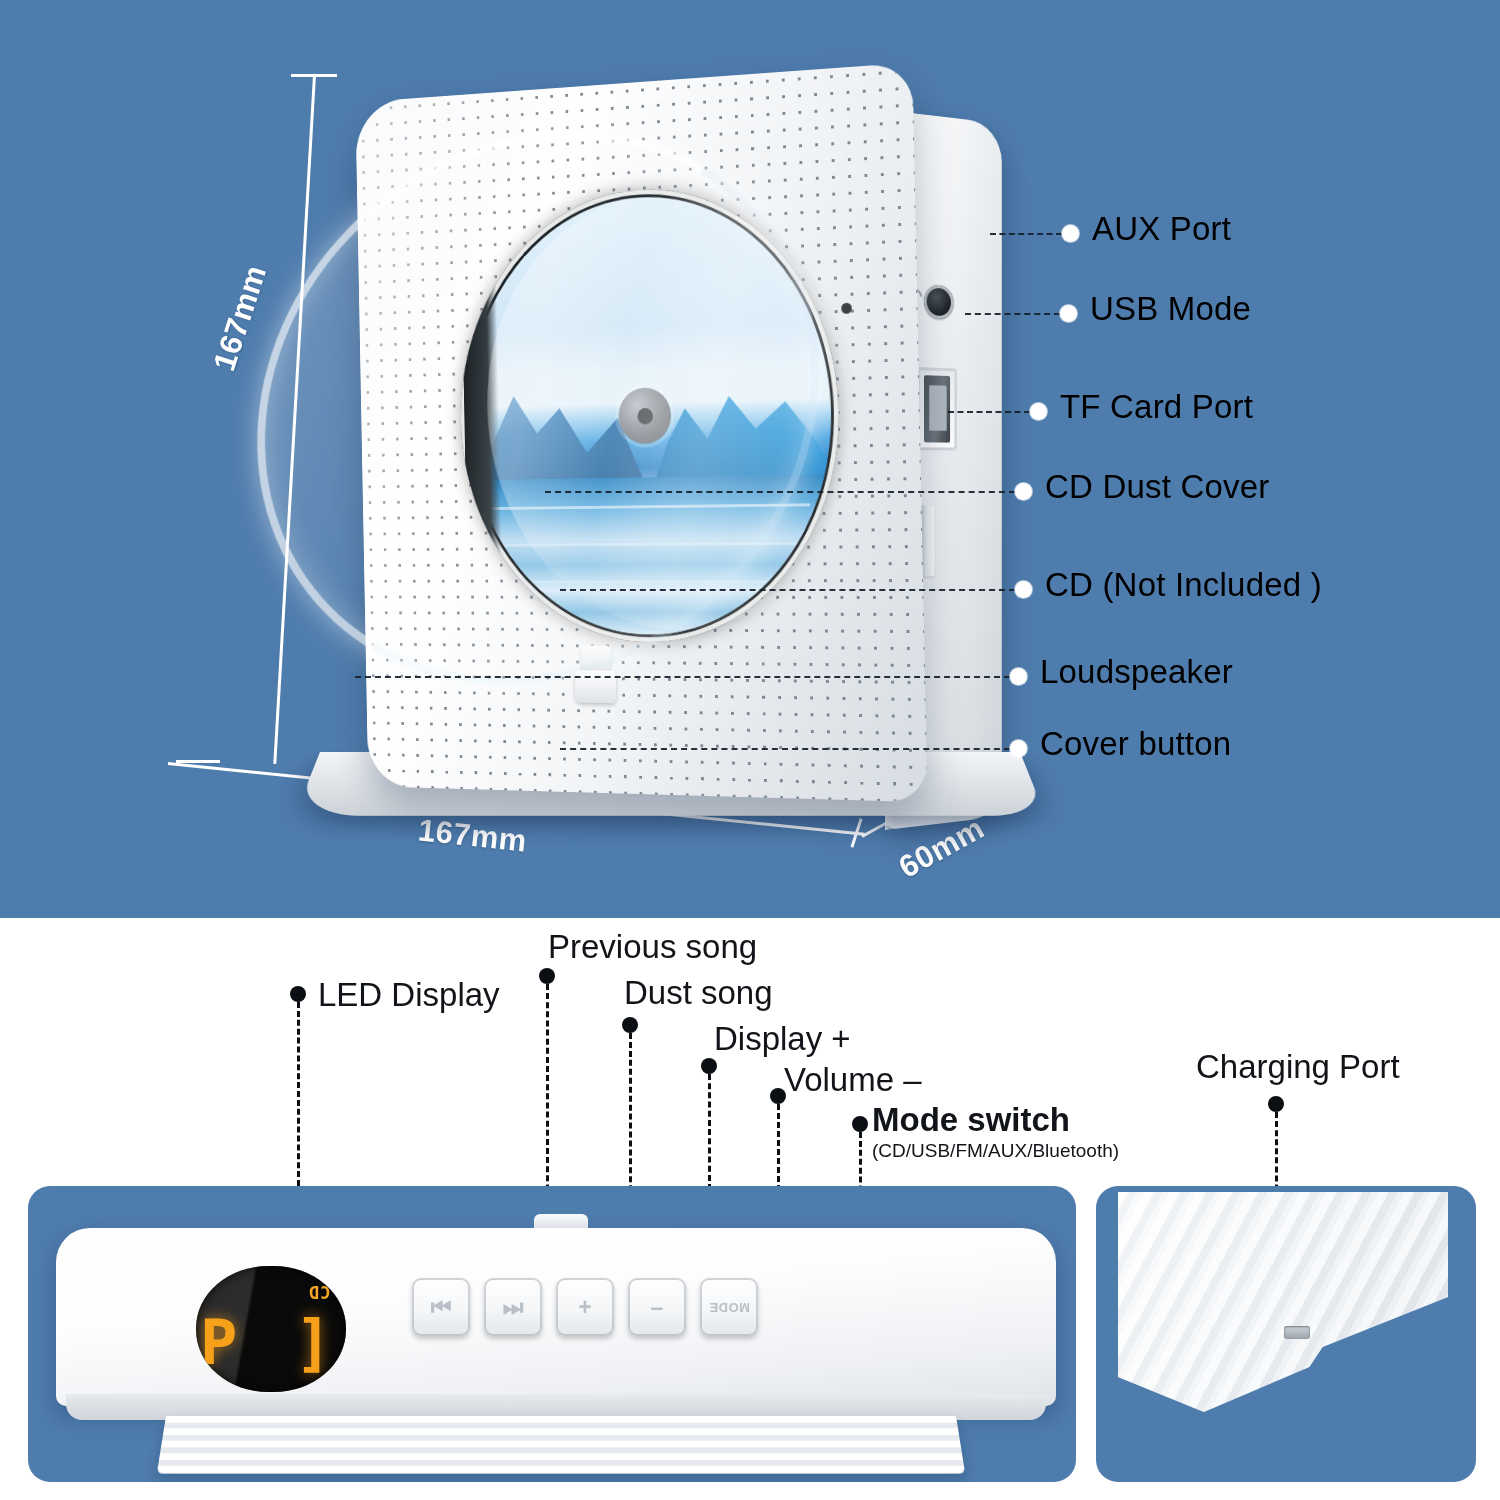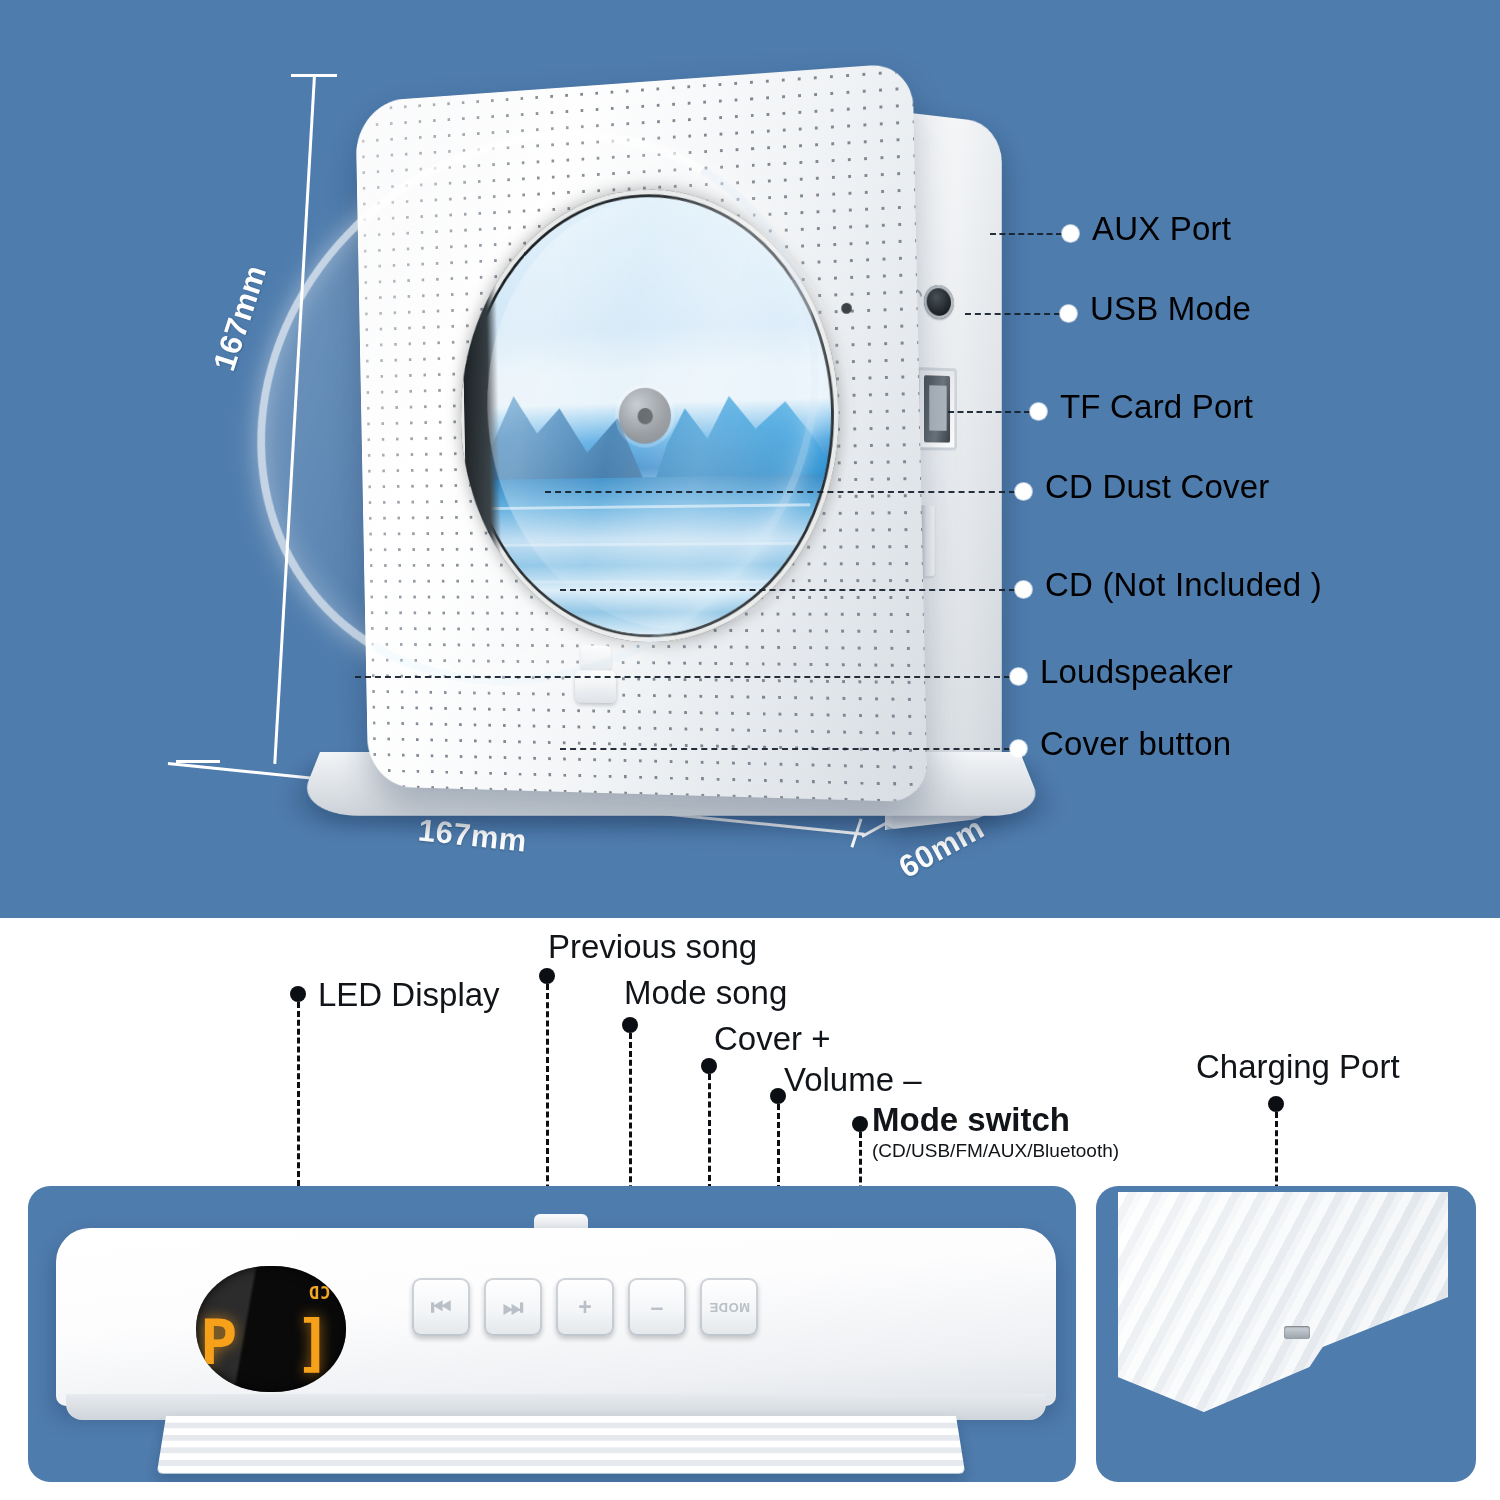--- a/index.html
+++ b/index.html
@@ -390,25 +390,25 @@
   <div class="bottom-area">
 
     <div class="blabel" style="left:318px;top:58px;text-align:right;">LED Display</div>
     <div class="bdot" style="left:290px;top:68px;"></div>
     <div class="bline" style="left:297px;top:84px;height:184px;"></div>
 
     <div class="blabel" style="left:548px;top:10px;">Previous song</div>
     <div class="bdot" style="left:539px;top:50px;"></div>
     <div class="bline" style="left:546px;top:66px;height:252px;"></div>
 
-    <div class="blabel" style="left:624px;top:56px;">Mode song</div>
+    <div class="blabel" style="left:624px;top:56px;">Dust song</div>
     <div class="bdot" style="left:622px;top:99px;"></div>
     <div class="bline" style="left:629px;top:115px;height:203px;"></div>
 
-    <div class="blabel" style="left:714px;top:102px;">Cover +</div>
+    <div class="blabel" style="left:714px;top:102px;">Display +</div>
     <div class="bdot" style="left:701px;top:140px;"></div>
     <div class="bline" style="left:708px;top:156px;height:162px;"></div>
 
     <div class="blabel" style="left:784px;top:143px;">Volume –</div>
     <div class="bdot" style="left:770px;top:170px;"></div>
     <div class="bline" style="left:777px;top:186px;height:132px;"></div>
 
     <div class="blabel" style="left:872px;top:183px;font-weight:700;">Mode switch</div>
     <div class="blabel-sub" style="left:872px;top:222px;">(CD/USB/FM/AUX/Bluetooth)</div>
     <div class="bdot" style="left:852px;top:198px;"></div>

